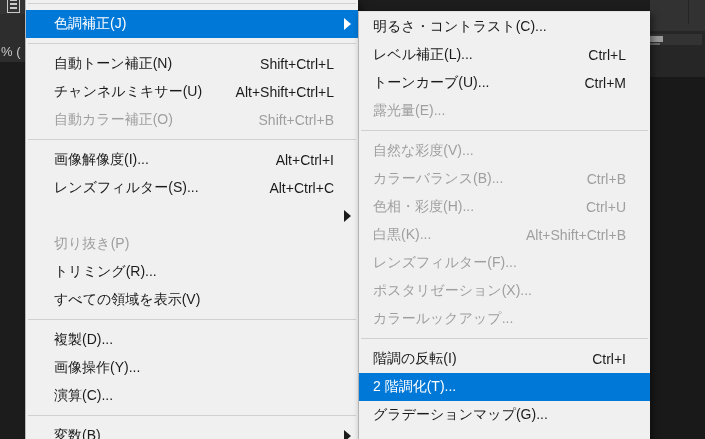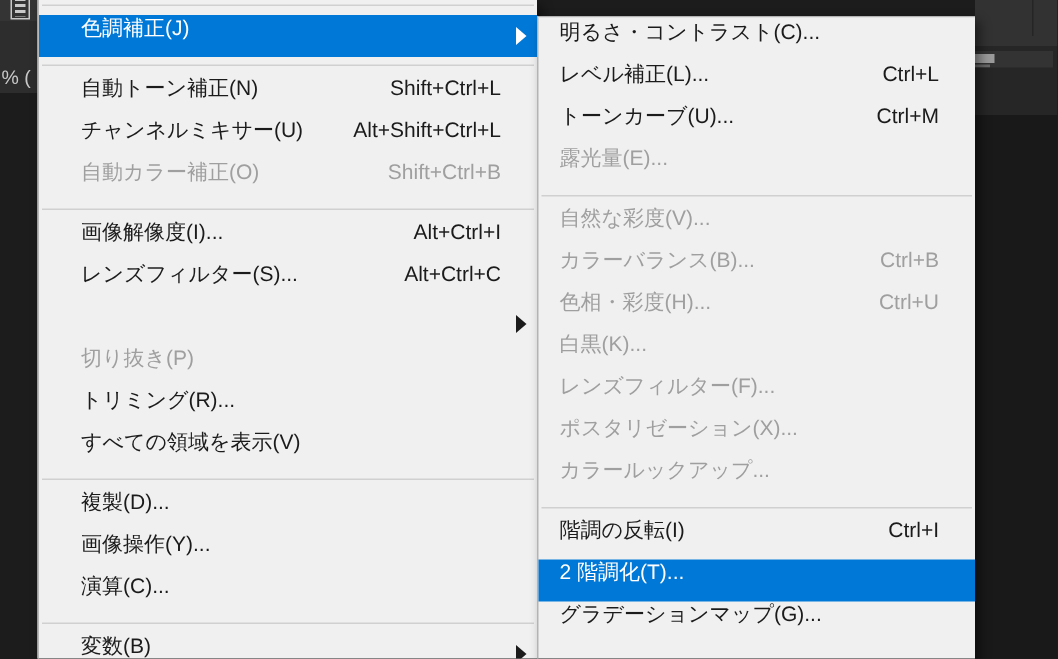--- a/index.html
+++ b/index.html
@@ -53,21 +53,21 @@
   }
   .menu-panel.left-menu{
     left:25px;top:0;width:333px;height:460px;z-index:3;
     border-left:1px solid #b8b8b8;
   }
   .menu-panel.sub-menu{
     left:358px;top:11px;width:292px;height:450px;z-index:4;
     border-left:1px solid #b3b3b3;border-top:1px solid #e2e2e2;
   }
   .menu-row{
-    position:relative;display:flex;height:28px;
+    position:relative;display:flex;align-items:center;height:28px;
     color:#1b1b1b;white-space:nowrap;
   }
   .left-menu .menu-row{padding-left:28px;padding-right:24px;}
   .sub-menu  .menu-row{padding-left:14px;padding-right:24px;}
   .menu-row .label{white-space:nowrap;}
   .menu-row .shortcut{margin-left:auto;padding-left:14px;white-space:nowrap;}
   .menu-row.disabled{color:#9f9f9f;}
   .menu-row.hl{background:#0078d7;color:#ffffff;}
   .arrow{
     position:absolute;right:7px;top:50%;transform:translateY(-50%);
@@ -175,20 +175,21 @@
     <div class="menu-row disabled">
       <span class="label">カラーバランス(B)...</span>
       <span class="shortcut">Ctrl+B</span>
     </div>
     <div class="menu-row disabled">
       <span class="label">色相・彩度(H)...</span>
       <span class="shortcut">Ctrl+U</span>
     </div>
     <div class="menu-row disabled">
       <span class="label">白黒(K)...</span>
+      <span class="shortcut">Alt+Shift+Ctrl+B</span>
     </div>
     <div class="menu-row disabled">
       <span class="label">レンズフィルター(F)...</span>
     </div>
     <div class="menu-row disabled">
       <span class="label">ポスタリゼーション(X)...</span>
     </div>
     <div class="menu-row disabled">
       <span class="label">カラールックアップ...</span>
     </div>

